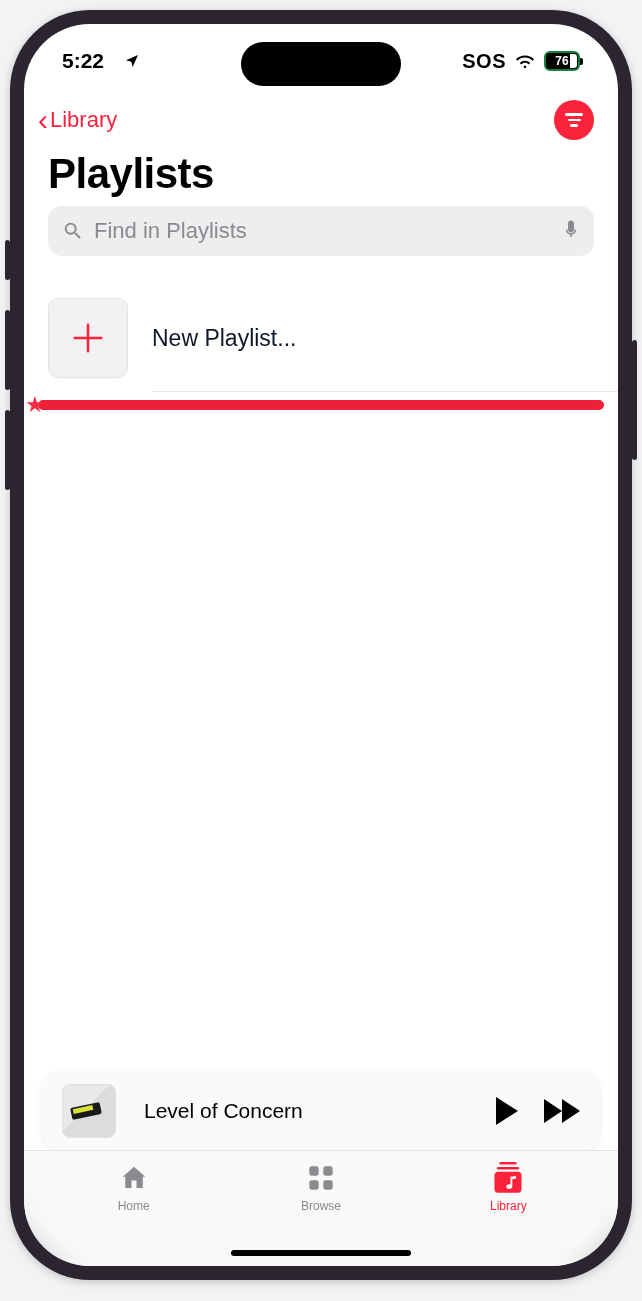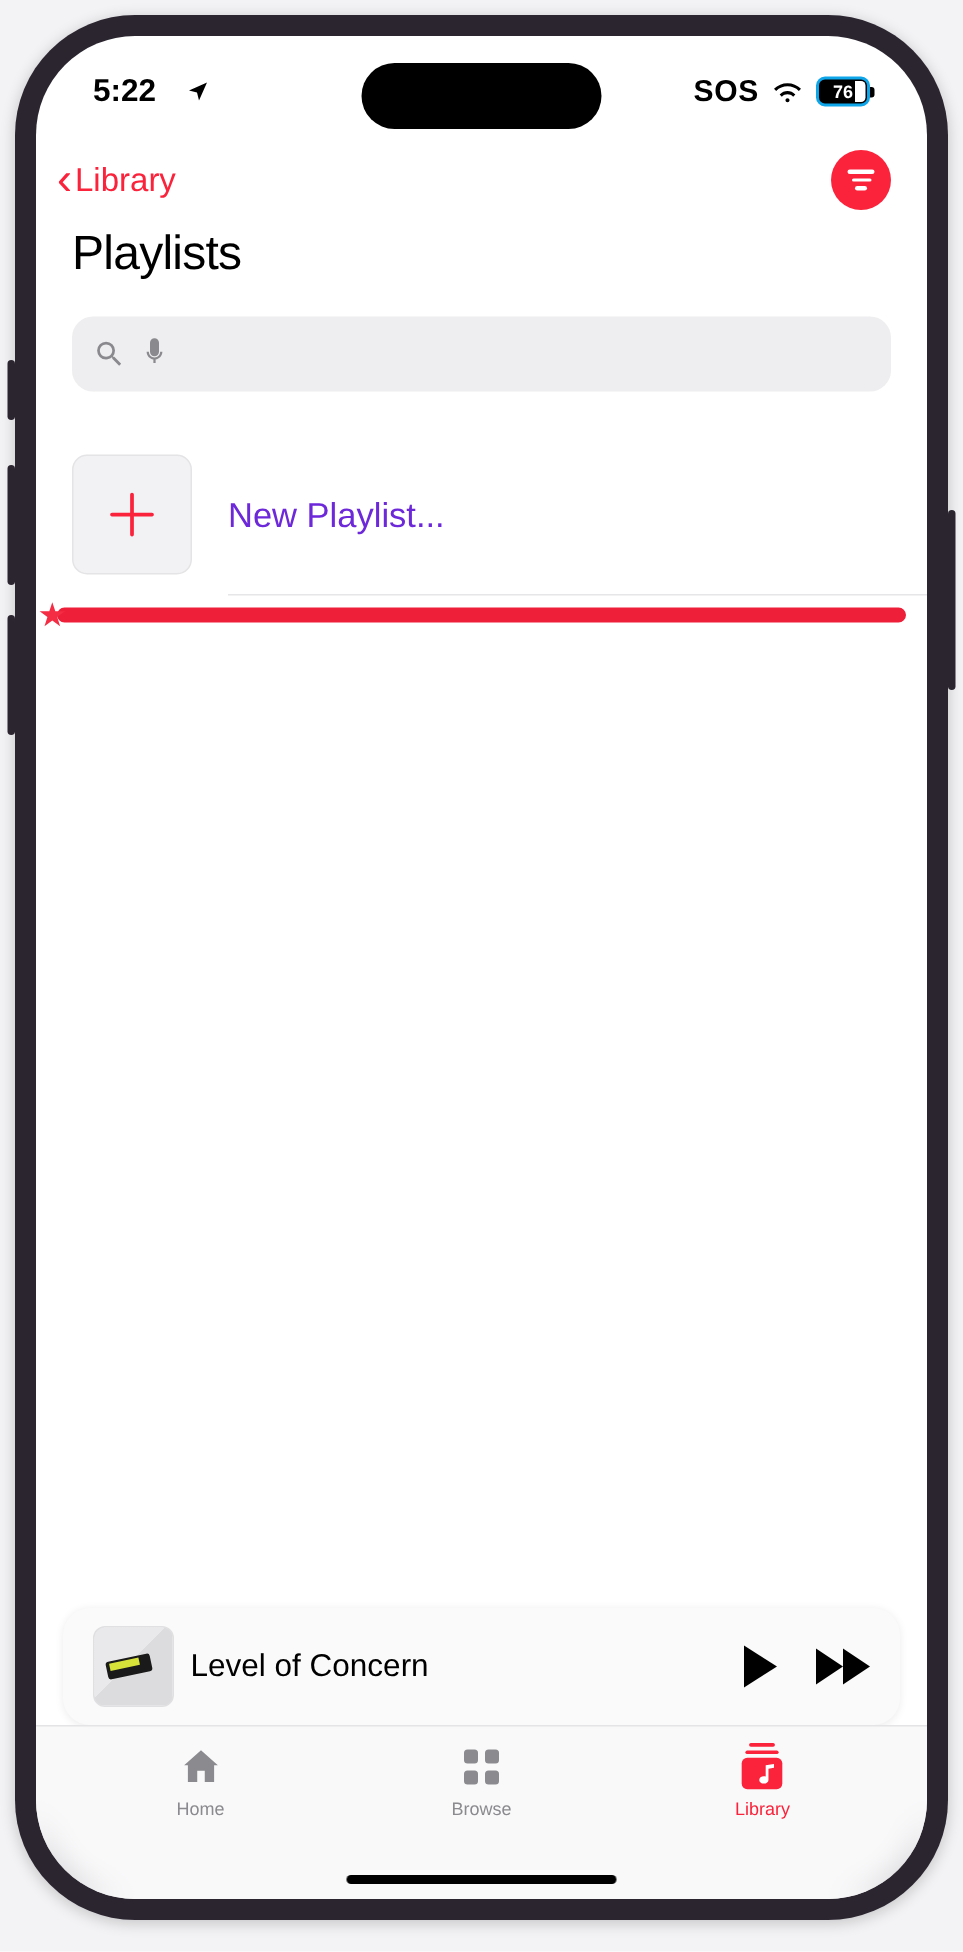--- a/index.html
+++ b/index.html
@@ -54,21 +54,21 @@
     align-items: center;
     height: 64px;
     padding: 10px 38px 0;
     font-weight: 600;
     font-size: 21px;
   }
   .status-left { display: flex; align-items: center; gap: 20px; }
   .status-right { display: flex; align-items: center; gap: 8px; font-size: 17px; }
   .sos { font-weight: 700; letter-spacing: 0.5px; font-size: 20px; }
   .battery {
-    width: 36px; height: 20px; border: 2px solid #0ea5e9; border-radius: 6px;
+    width: 36px; height: 20px; border: 2px solid #15803d; border-radius: 6px;
     position: relative; display: flex; align-items: center; justify-content: center;
     font-size: 12px; font-weight: 700; background:#000; color:#fff;
   }
   .battery::after {
     content: ""; position: absolute; right: -5px; top: 5px;
     width: 3px; height: 7px; background: #000; border-radius: 0 2px 2px 0;
   }
   .battery-fill {
     position: absolute; right: 1px; top: 1px; bottom: 1px; width: 22%;
     background: #fff; border-radius: 0 3px 3px 0;
@@ -92,23 +92,23 @@
     background: #fb233b; display: flex; align-items: center; justify-content: center;
     cursor: pointer;
   }
   .sort-lines { display: flex; flex-direction: column; gap: 3px; align-items: center; }
   .sort-lines span { display: block; height: 2.5px; background: #fff; border-radius: 2px; }
   .sort-lines span:nth-child(1){ width: 18px; }
   .sort-lines span:nth-child(2){ width: 13px; }
   .sort-lines span:nth-child(3){ width: 8px; }
 
   .page-title {
-    font-size: 32px;
-    font-weight: 400;
-    padding: 6px 24px 24px;
+    font-size: 42px;
+    font-weight: 700;
+    padding: 6px 24px 8px;
     letter-spacing: -0.5px;
   }
 
   
   .search-bar {
     margin: 0 24px 20px;
     background: #eeeef0;
     border-radius: 14px;
     height: 50px;
     display: flex;
@@ -131,21 +131,21 @@
     cursor: pointer;
   }
   .row .thumb {
     width: 80px; height: 80px; border-radius: 10px;
     background: #f2f2f4;
     border: 1px solid #e4e4e6;
     display: flex; align-items: center; justify-content: center;
     flex-shrink: 0;
   }
   .row .label { font-size: 23px; flex: 1; }
-  .row.new .label { color: #6d28d9; }
+  .row.new .label { color: #0f172a; }
   .row .chev { color: #c5c5c9; font-size: 28px; }
   .row::after {
     content: "";
     position: absolute; left: 104px; right: 0; bottom: 0;
     height: 1px; background: #e6e6e8;
   }
   .highlight-wrap {
     border: 5px solid #ee2039;
     border-radius: 22px;
     margin: 8px 14px 0 -10px;
@@ -160,21 +160,21 @@
 
   
   .now-playing {
     position: absolute;
     left: 18px; right: 18px; bottom: 116px;
     background: #fafafa;
     border-radius: 18px;
     box-shadow: 0 1px 6px rgba(0,0,0,0.08);
     height: 78px;
     display: flex; align-items: center;
-    padding: 0 20px; gap: 11px;
+    padding: 0 20px; gap: 28px;
   }
   .np-art {
     width: 54px; height: 54px; border-radius: 8px;
     background: linear-gradient(135deg,#e9e9ec 45%, #dcdcde 45%);
     position: relative; overflow: hidden;
     border: 1px solid #e0e0e2;
   }
   .np-art::before {
     content: ""; position: absolute; left: 8px; top: 20px;
     width: 30px; height: 12px; background: #1a1a1a;
@@ -275,20 +275,21 @@
         </div>
       </div>
     </div>
 
     <h1 class="page-title">Playlists</h1>
 
     <div class="search-bar">
       <svg width="22" height="22" viewBox="0 0 24 24">
           <path fill="#8a8a8e" d="M15.5 14h-.79l-.28-.27A6.471 6.471 0 0016 9.5 6.5 6.5 0 109.5 16c1.61 0 3.09-.59 4.23-1.57l.27.28v.79l5 5 1.5-1.5-5-5zm-6 0C7.01 14 5 11.99 5 9.5S7.01 5 9.5 5 14 7.01 14 9.5 11.99 14 9.5 14z"></path>
         </svg>
+      <span class="ph">Find in Playlists</span>
       <svg width="18" height="24" viewBox="0 0 24 32">
           <path fill="#8a8a8e" d="M12 18c2.2 0 4-1.8 4-4V6c0-2.2-1.8-4-4-4S8 3.8 8 6v8c0 2.2 1.8 4 4 4zm7-4c0 3.5-2.6 6.4-6 6.9V24h-2v-3.1c-3.4-.5-6-3.4-6-6.9h2c0 2.8 2.2 5 5 5s5-2.2 5-5h2z"></path>
         </svg>
     </div>
 
     <div class="list">
       <div class="row new">
         <div class="thumb">
           <svg width="40" height="40" viewBox="0 0 24 24">
               <path stroke="#fb233b" stroke-width="1.5" stroke-linecap="round" d="M12 4v16M4 12h16"></path>

